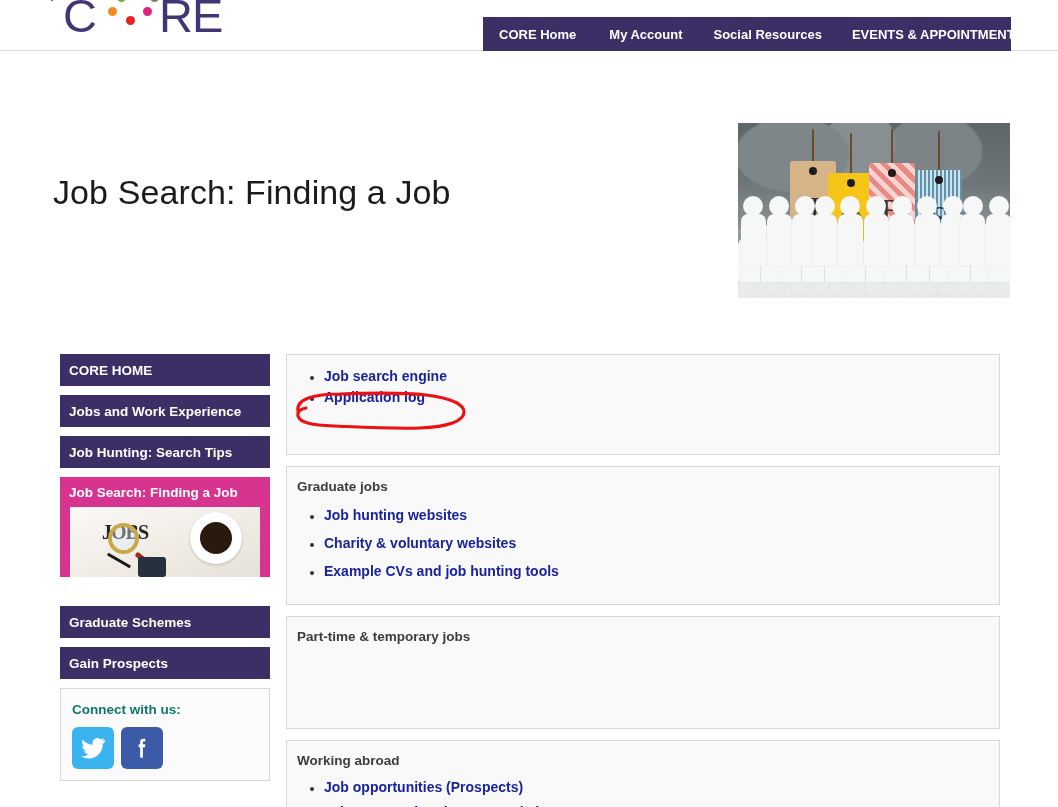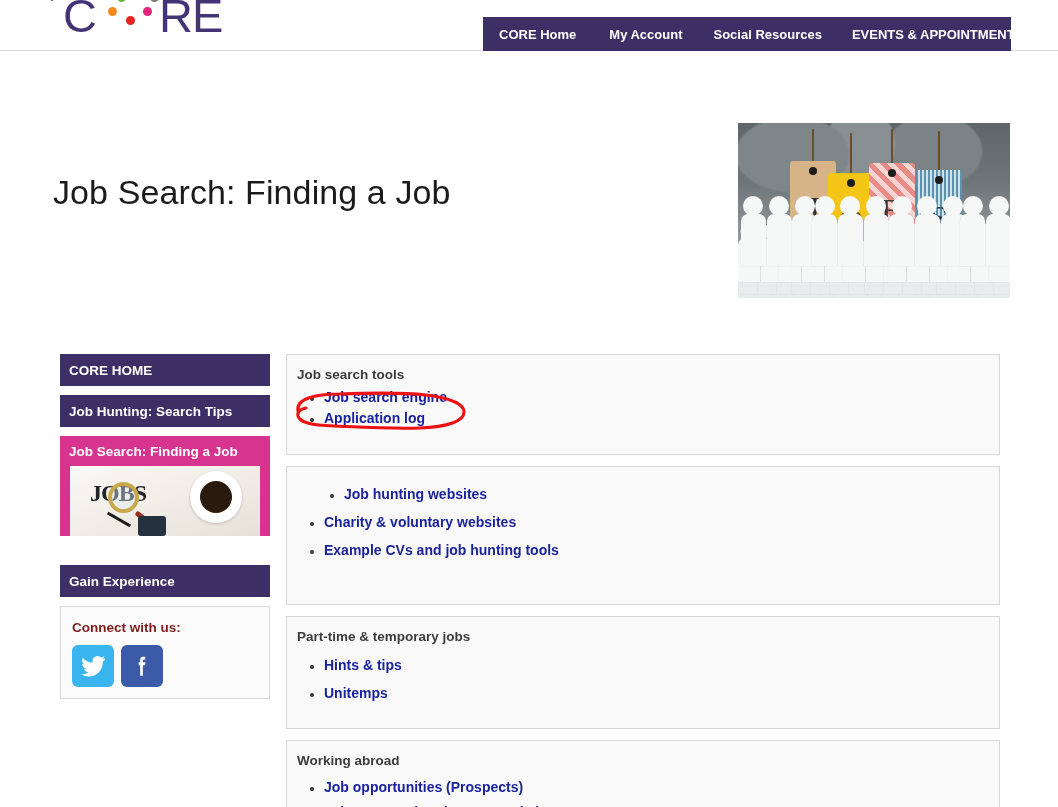--- a/index.html
+++ b/index.html
@@ -202,23 +202,23 @@
     overflow: hidden;
     position: relative;
     background: #f3efe9;
   }
   .thumb-paper {
     position: absolute; inset: 0;
     background: linear-gradient(160deg, #fbf9f6 0%, #f0ece5 55%, #e6e1d8 100%);
   }
   .thumb-jobs {
     position: absolute;
-    left: 20px; top: 14px;
+    left: 32px; top: 14px;
     font-family: "Liberation Serif", serif;
-    font-size: 24px;
+    font-size: 20px;
     color: #23252a;
     letter-spacing: -1px;
   }
   .thumb-mag {
     position: absolute;
     left: 38px; top: 16px;
     width: 31px; height: 31px;
     border: 4px solid #c9a84a;
     border-radius: 50%;
     background: rgba(220,235,240,0.40);
@@ -265,21 +265,21 @@
   .connect-box {
     width: 210px;
     border: 1px solid #d9d9d9;
     background: #fbfbfb;
     padding: 13px 0 0 11px;
     height: 93px;
   }
   .connect-title {
     font-size: 13.5px;
     font-weight: bold;
-    color: #7f1d1d;
+    color: #0f766e;
     margin-bottom: 10px;
   }
   .social-row { display: flex; gap: 7px; }
   .social {
     width: 42px; height: 42px;
     border-radius: 6px;
     display: flex;
     align-items: center;
     justify-content: center;
     cursor: pointer;
@@ -545,42 +545,48 @@
         </span>
       </div>
   </div>
 
   <aside class="sidebar">
 
     <div class="side-item">
       <span class="label">CORE HOME</span>
     </div>
 
+    <div class="side-item">
+      <span class="label">Jobs and Work Experience</span>
+    </div>
 
     <div class="side-item">
       <span class="label">Job Hunting: Search Tips</span>
     </div>
 
     <div class="side-item active">
       <span class="label">Job Search: Finding a Job</span>
       <div class="side-thumb">
         <div class="thumb-paper"></div>
         <span class="thumb-jobs">JOBS</span>
         <span class="thumb-mag"></span>
         <span class="thumb-mag-handle"></span>
         <span class="thumb-cup"></span>
         <span class="thumb-coffee"></span>
         <span class="thumb-pen"></span>
         <span class="thumb-phone"></span>
       </div>
     </div>
 
-
     <div class="side-item">
-      <span class="label">Gain Experience</span>
+      <span class="label">Graduate Schemes</span>
+    </div>
+
+    <div class="side-item">
+      <span class="label">Gain Prospects</span>
     </div>
 
 
     <div class="connect-box">
       <div class="connect-title">Connect with us:</div>
       <div class="social-row">
         <a class="social tw" href="#">
           <svg width="26" height="26" viewBox="0 0 24 24" aria-hidden="true">
             <path fill="#ffffff" d="M23 4.9c-.8.4-1.7.6-2.6.8 1-.6 1.7-1.5 2-2.6-.9.5-1.9.9-3 1.1A4.6 4.6 0 0 0 11.6 8c0 .4 0 .7.1 1C7.9 8.8 4.7 7 2.6 4.3c-.4.7-.6 1.5-.6 2.3 0 1.6.8 3 2 3.8-.7 0-1.4-.2-2-.5v.1c0 2.2 1.6 4 3.7 4.5-.4.1-.8.2-1.2.2-.3 0-.6 0-.9-.1.6 1.8 2.3 3.1 4.3 3.2A9.2 9.2 0 0 1 1 19.7a13 13 0 0 0 7 2c8.4 0 13-7 13-13v-.6c.9-.6 1.6-1.4 2.2-2.2z"></path>
           </svg>
@@ -590,60 +596,52 @@
             <path fill="#ffffff" d="M15.1 8.5h-2.3V7c0-.7.5-.9.8-.9h1.4V3.4h-2c-2.2 0-2.7 1.7-2.7 2.7v2.4H8.9v2.8h1.4V21h2.5v-9.7h2.1l.2-2.8z"></path>
           </svg>
         </a>
       </div>
     </div>
   </aside>
 
   <main class="main">
 
     <section class="panel p1" style="position:relative;">
-      <h2 class="panel-title">Job search tools</h2>
       <ul>
         <li>
           <a href="#">Job search engine</a>
         </li>
         <li>
           <a href="#">Application log</a>
         </li>
       </ul>
       <svg class="annotation" viewBox="0 0 190 42">
         <path d="M10 21 C8 9, 26 4, 52 4 C80 3, 112 2, 138 5 C162 8, 176 14, 176 22
                  C176 31, 160 37, 132 38 C104 39, 70 37, 46 36
                  C24 35, 12 33, 10 26 C9 22, 12 19, 18 18" fill="none" stroke="#ee1111" stroke-width="3.1" stroke-linecap="round" stroke-linejoin="round"></path>
       </svg>
     </section>
 
     <section class="panel p2">
+      <h2 class="panel-title">Graduate jobs</h2>
       <ul style="padding-top:6px;">
-        <li style="margin-bottom:10px;margin-left:20px;">
+        <li style="margin-bottom:10px;">
           <a href="#">Job hunting websites</a>
         </li>
         <li style="margin-bottom:10px;">
           <a href="#">Charity &amp; voluntary websites</a>
         </li>
         <li>
           <a href="#">Example CVs and job hunting tools</a>
         </li>
       </ul>
     </section>
 
     <section class="panel p3">
       <h2 class="panel-title">Part-time &amp; temporary jobs</h2>
-      <ul style="padding-top:6px;">
-        <li style="margin-bottom:10px;">
-          <a href="#">Hints &amp; tips</a>
-        </li>
-        <li>
-          <a href="#">Unitemps</a>
-        </li>
-      </ul>
     </section>
 
     <section class="panel p4">
       <h2 class="panel-title">Working abroad</h2>
       <ul style="padding-top:4px;">
         <li style="margin-bottom:7px;">
           <a href="#">Job opportunities (Prospects)</a>
         </li>
         <li style="margin-bottom:7px;">
           <a href="#">Job opportunites (TARGETJobs)</a>

